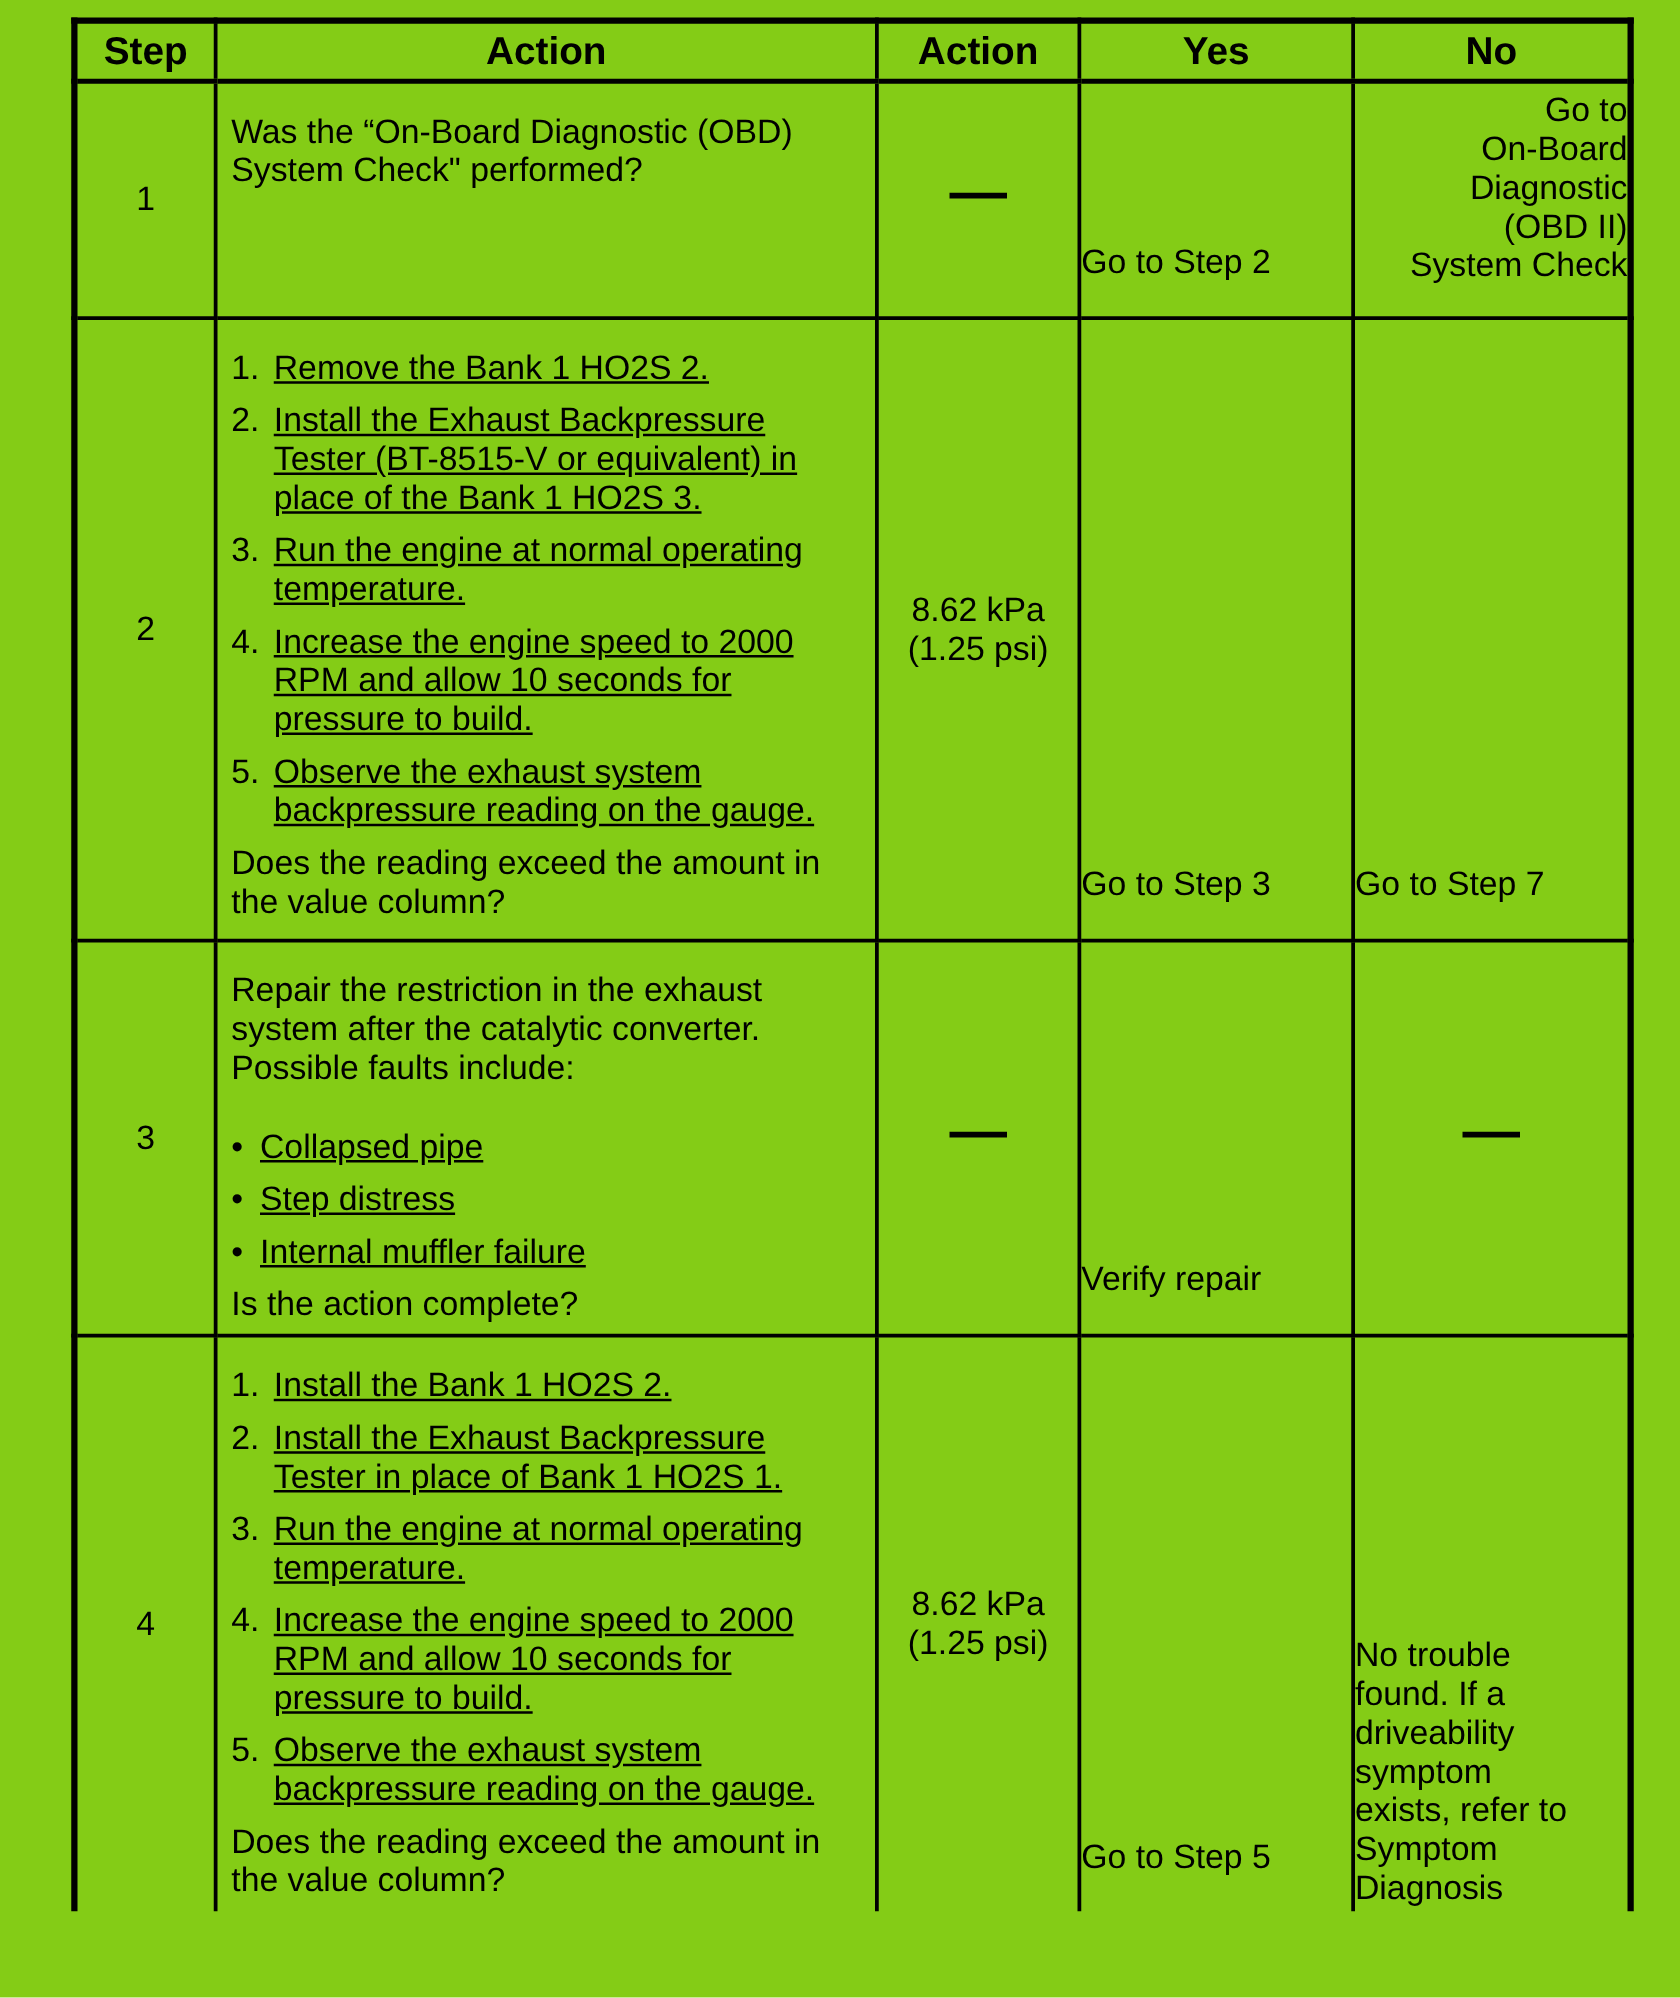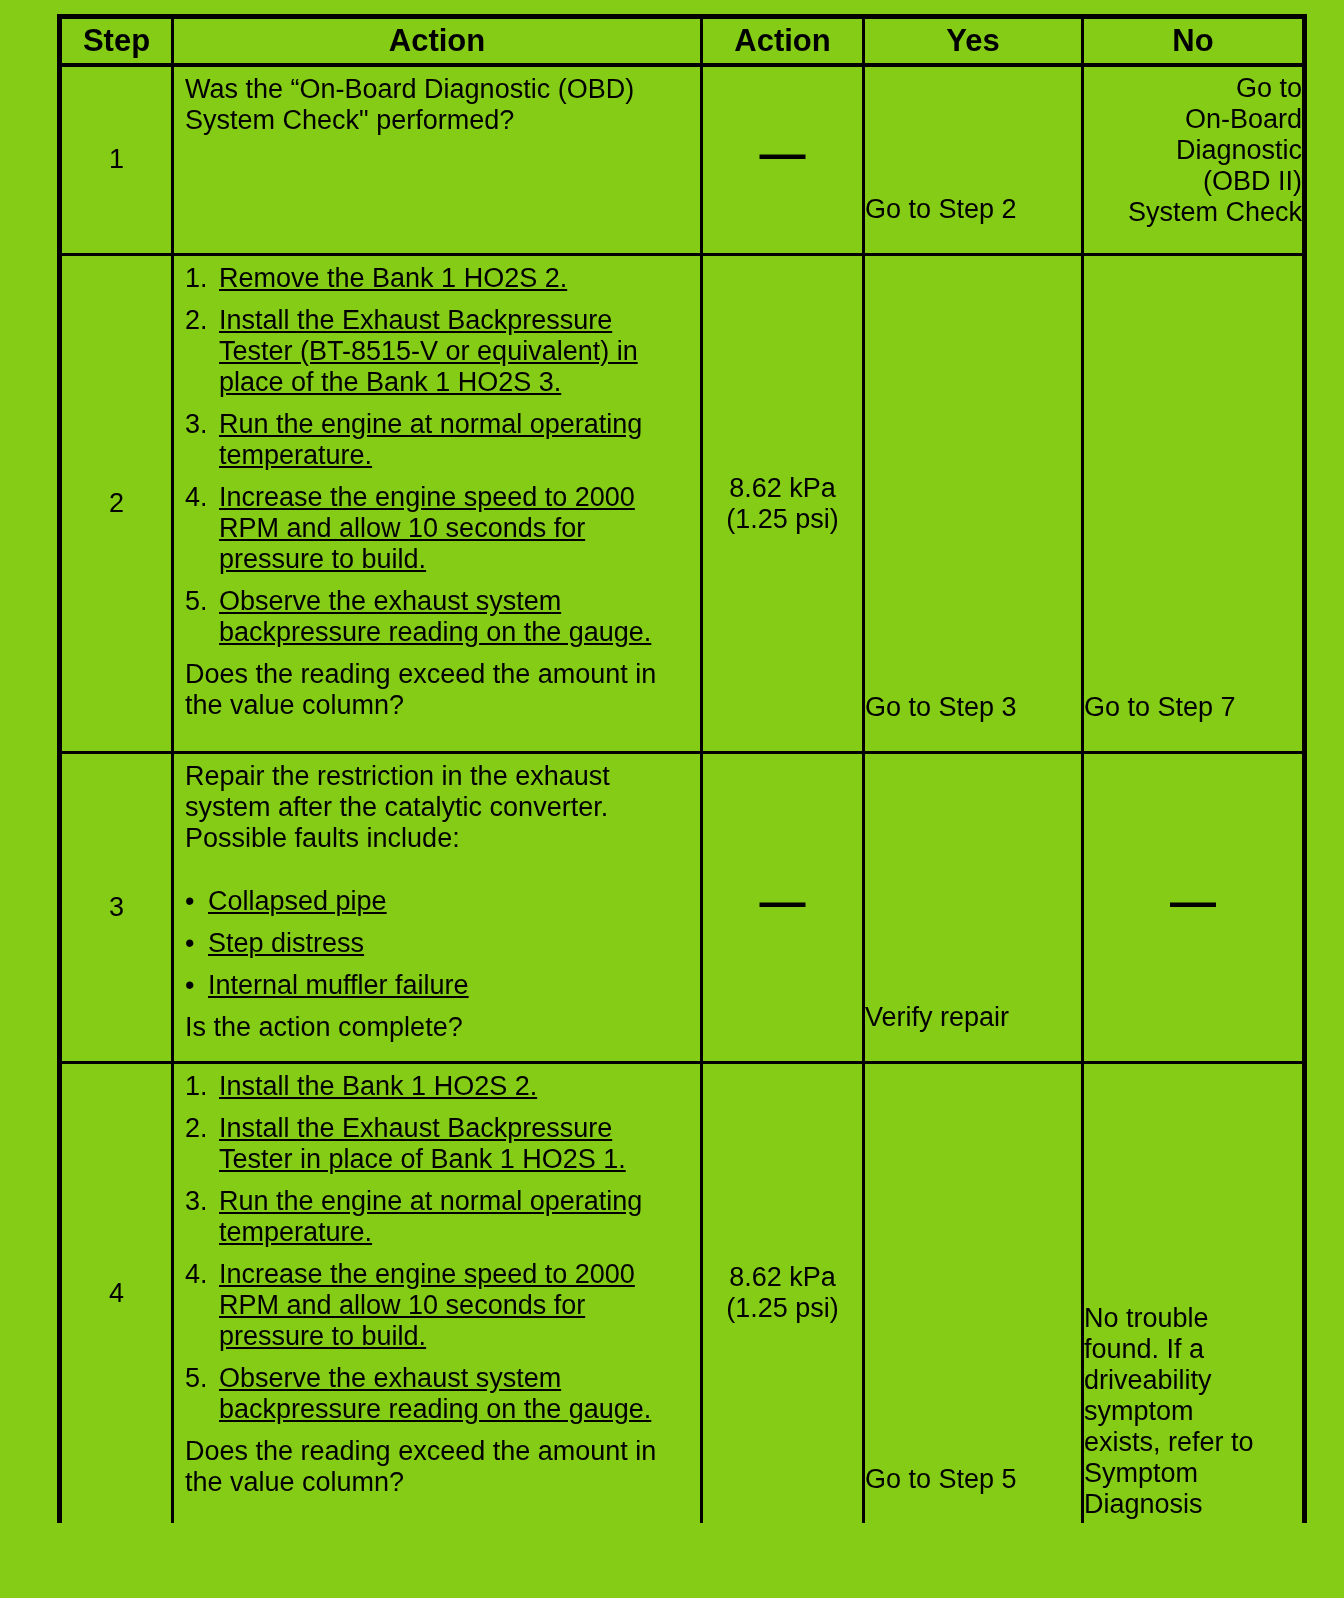--- a/index.html
+++ b/index.html
@@ -30,21 +30,21 @@
   tr.r1{height:190px;}
   tr.r2{height:498px;}
   tr.r3{height:310px;}
   tr.r4{height:460px;}
   tbody tr.r4 td{border-bottom:none;}
   td{font-size:27px;line-height:31px;}
   td.step{text-align:center;vertical-align:middle;}
   td.action{vertical-align:top;text-align:left;padding:7px 8px 8px 11px;}
   .blk{margin-top:11px;display:flex;align-items:flex-start;}
   .blk.para{display:block;}
-  .blk.first{margin-top:0;}
+  .blk.first{margin-top:16px;}
   .blk.gap{margin-top:32px;}
   .blk .marker{flex:0 0 34px;}
   .blk.bullet .marker{flex:0 0 23px;}
   .blk .txt{flex:1 1 auto;text-decoration:underline;}
   td.vmid{vertical-align:middle;text-align:center;}
   td.vbot{vertical-align:bottom;text-align:left;padding-bottom:28px;}
   td.vtop{vertical-align:top;text-align:right;padding-top:6px;}
   td.no-r4{padding-bottom:3px;}
   .pre{white-space:pre-line;}
   .dash{

